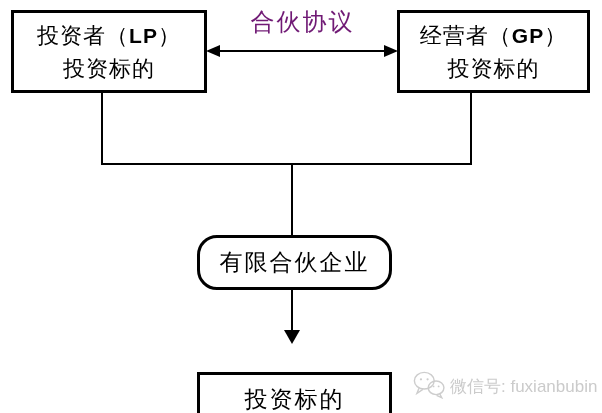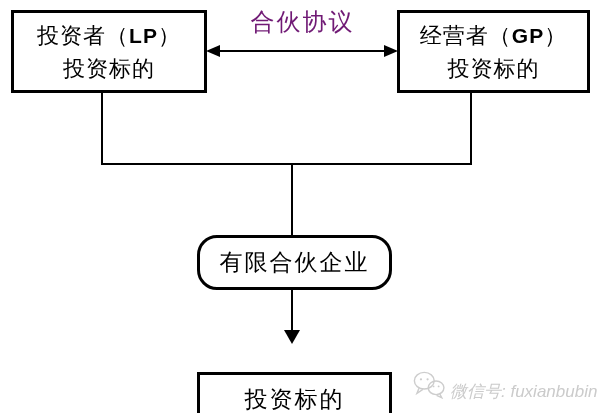--- a/index.html
+++ b/index.html
@@ -74,23 +74,22 @@
     left: 284px; top: 330px;
     border-left: 8px solid transparent;
     border-right: 8px solid transparent;
     border-top: 14px solid #000000;
   }
 
   .watermark {
     position: absolute;
     left: 412px; top: 370px;
     display: flex;
-    align-items: flex-end;
+    align-items: center;
     gap: 4px;
-    font-style: italic;
   }
   .watermark-text {
     font-family: "Liberation Sans", "DejaVu Sans", sans-serif;
     font-size: 17px;
     color: #cbcbcb;
     text-shadow: 1px 1px 0 #ffffff;
     white-space: nowrap;
   }
 </style>
 </head>

